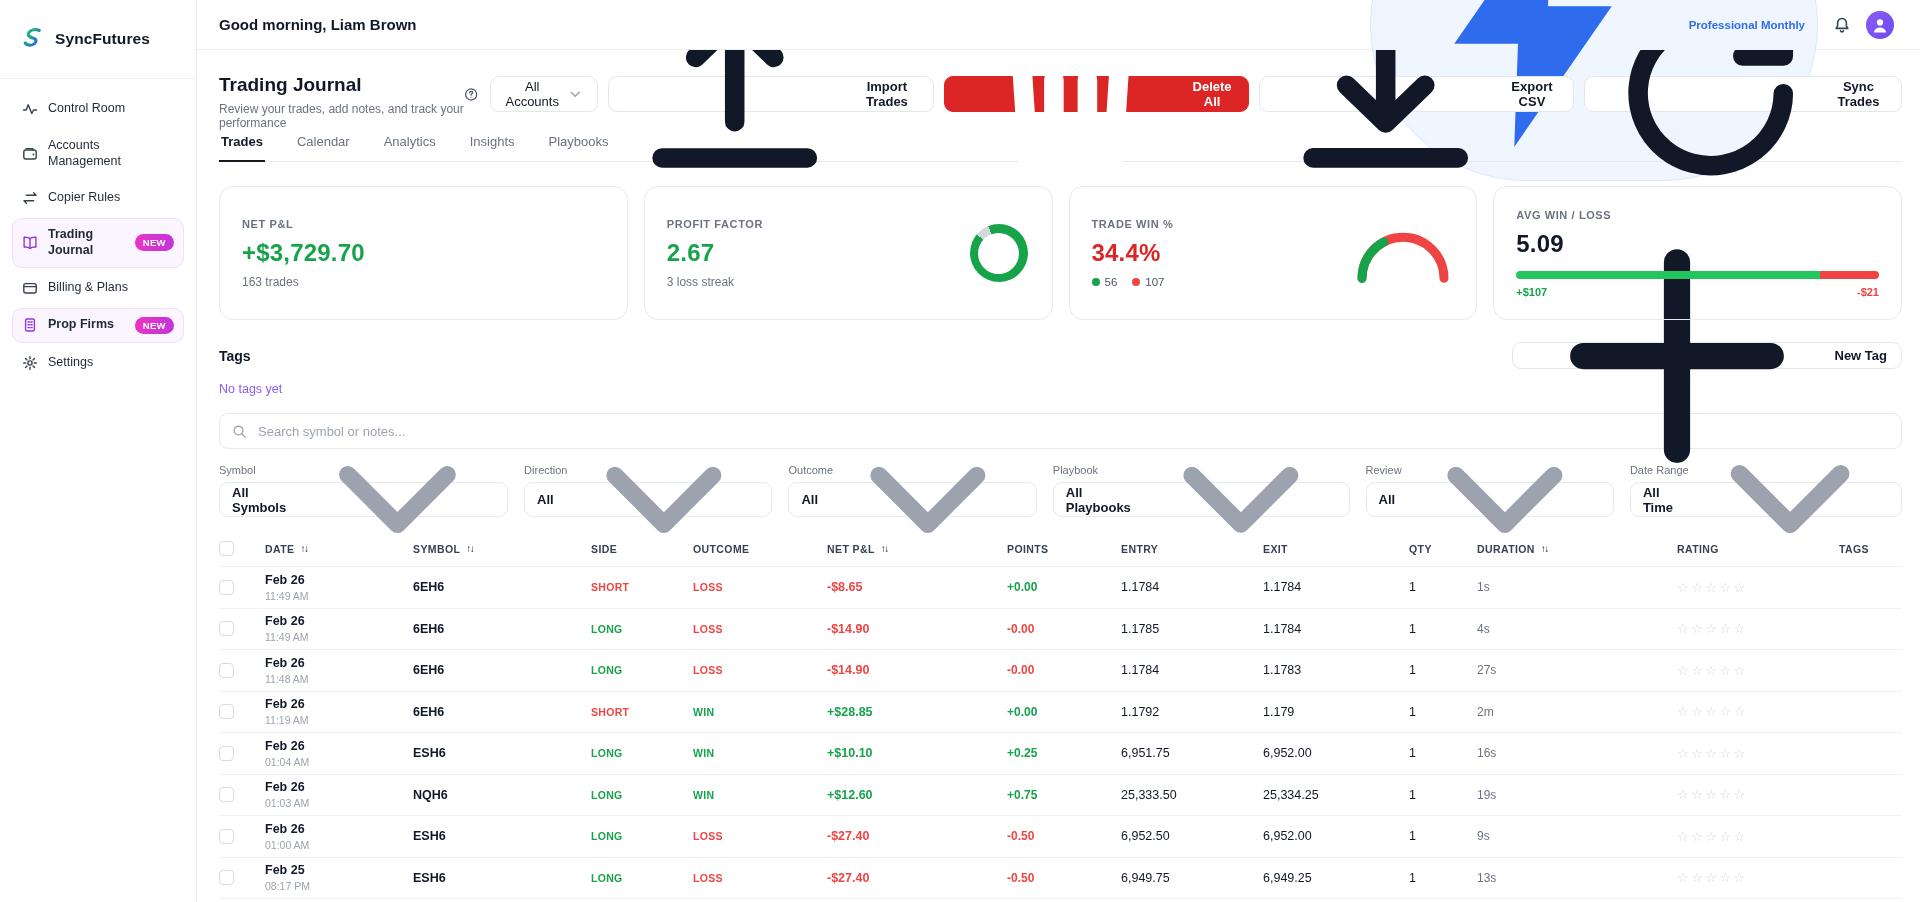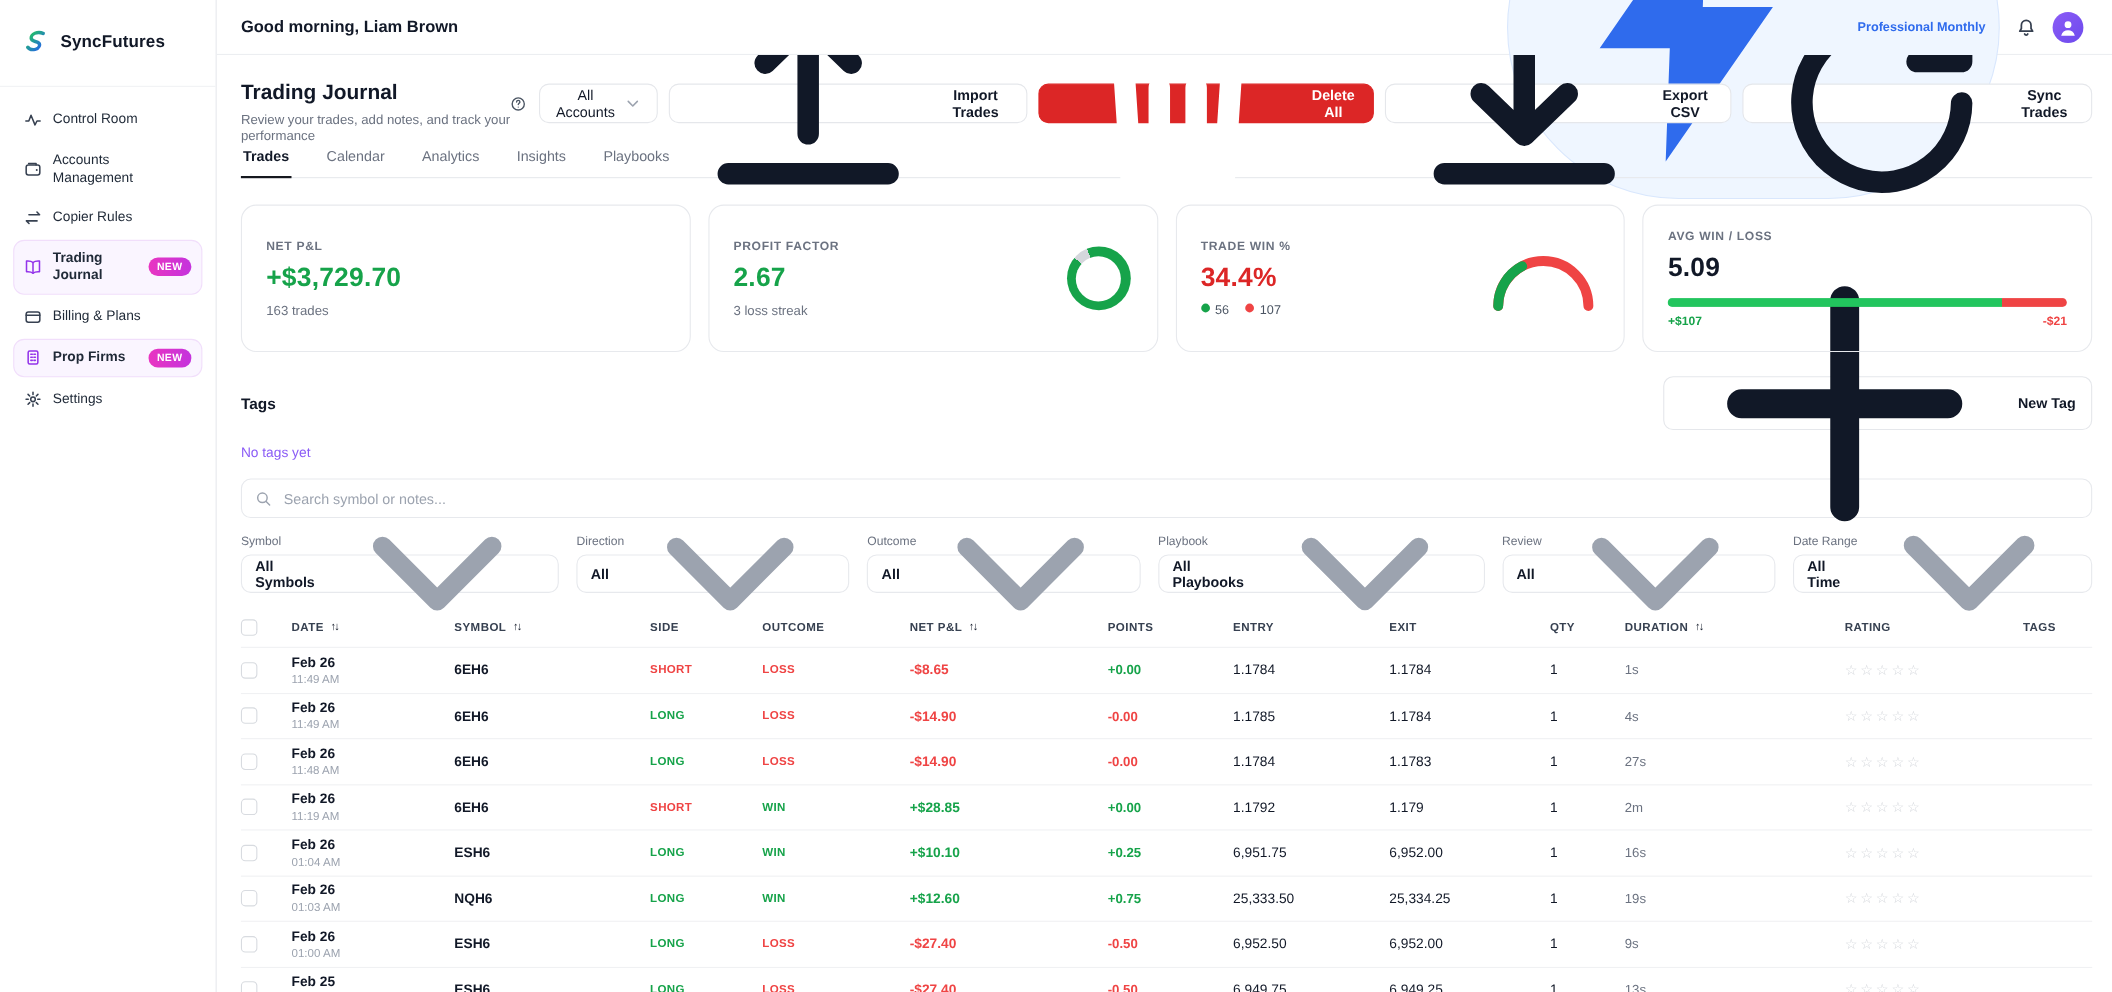--- a/index.html
+++ b/index.html
@@ -61,21 +61,21 @@
   .card { position:relative; border:1px solid #e7e9ed; border-radius:14px; height:134px; padding:0 22px; display:flex; flex-direction:column; justify-content:center; }
   .card-label { font-size:11px; letter-spacing:.6px; color:#6b7280; font-weight:600; }
   .card-value { font-size:24px; font-weight:700; margin-top:9px; letter-spacing:.2px; }
   .card-sub { font-size:12px; color:#6b7280; margin-top:8px; }
   .green { color:#16a34a; } .red { color:#dc2626; }
   .donut { position:absolute; right:24px; top:50%; transform:translateY(-50%); width:58px; height:58px; border-radius:50%;
     background:conic-gradient(from -50deg, #d4d7dc 0 28deg, #16a34a 28deg 360deg); display:flex; align-items:center; justify-content:center; }
   .donut::after { content:""; width:41px; height:41px; border-radius:50%; background:#fff; }
   .gauge { position:absolute; right:22px; top:50%; transform:translateY(-46%); }
   .legend { display:flex; align-items:center; gap:15px; margin-top:9px; font-size:11.5px; color:#4b5563; }
-  .legend .item { display:flex; align-items:flex-start; }
+  .legend .item { display:flex; align-items:center; }
   .dot { width:8px; height:8px; border-radius:50%; display:inline-block; margin-right:5px; }
   .dot.g { background:#16a34a; } .dot.r { background:#ef4444; }
   .wl-bar { height:8px; border-radius:6px; overflow:hidden; display:flex; margin-top:13px; }
   .wl-bar .win { background:#22c55e; } .wl-bar .loss { background:#ef4444; }
   .wl-labels { display:flex; justify-content:space-between; font-size:11px; font-weight:600; margin-top:7px; }
 
   
   .tags-head { display:flex; justify-content:space-between; align-items:center; margin-top:22px; }
   .tags-title { font-size:14px; font-weight:700; }
   .tags-empty { font-size:12.5px; color:#8b5cf6; margin-top:13px; }
@@ -332,21 +332,21 @@
         </div>
         <div class="wl-labels">
           <span class="green">+$107</span>
           <span style="color:#ef4444">-$21</span>
         </div>
       </div>
     </div>
 
     <div class="tags-head">
       <span class="tags-title">Tags</span>
-      <button class="btn" style="height:49px">
+      <button class="btn" style="height:27px">
         <span style="display:inline-flex">
             <svg viewBox="0 0 16 16" fill="none" stroke="currentColor" stroke-width="1.4" stroke-linecap="round" stroke-linejoin="round" style="width:100%;height:100%">
               <path d="M8 3v10M3 8h10"></path>
             </svg>
           </span>
         <span>New Tag</span>
       </button>
     </div>
     <div class="tags-empty">No tags yet</div>
 

